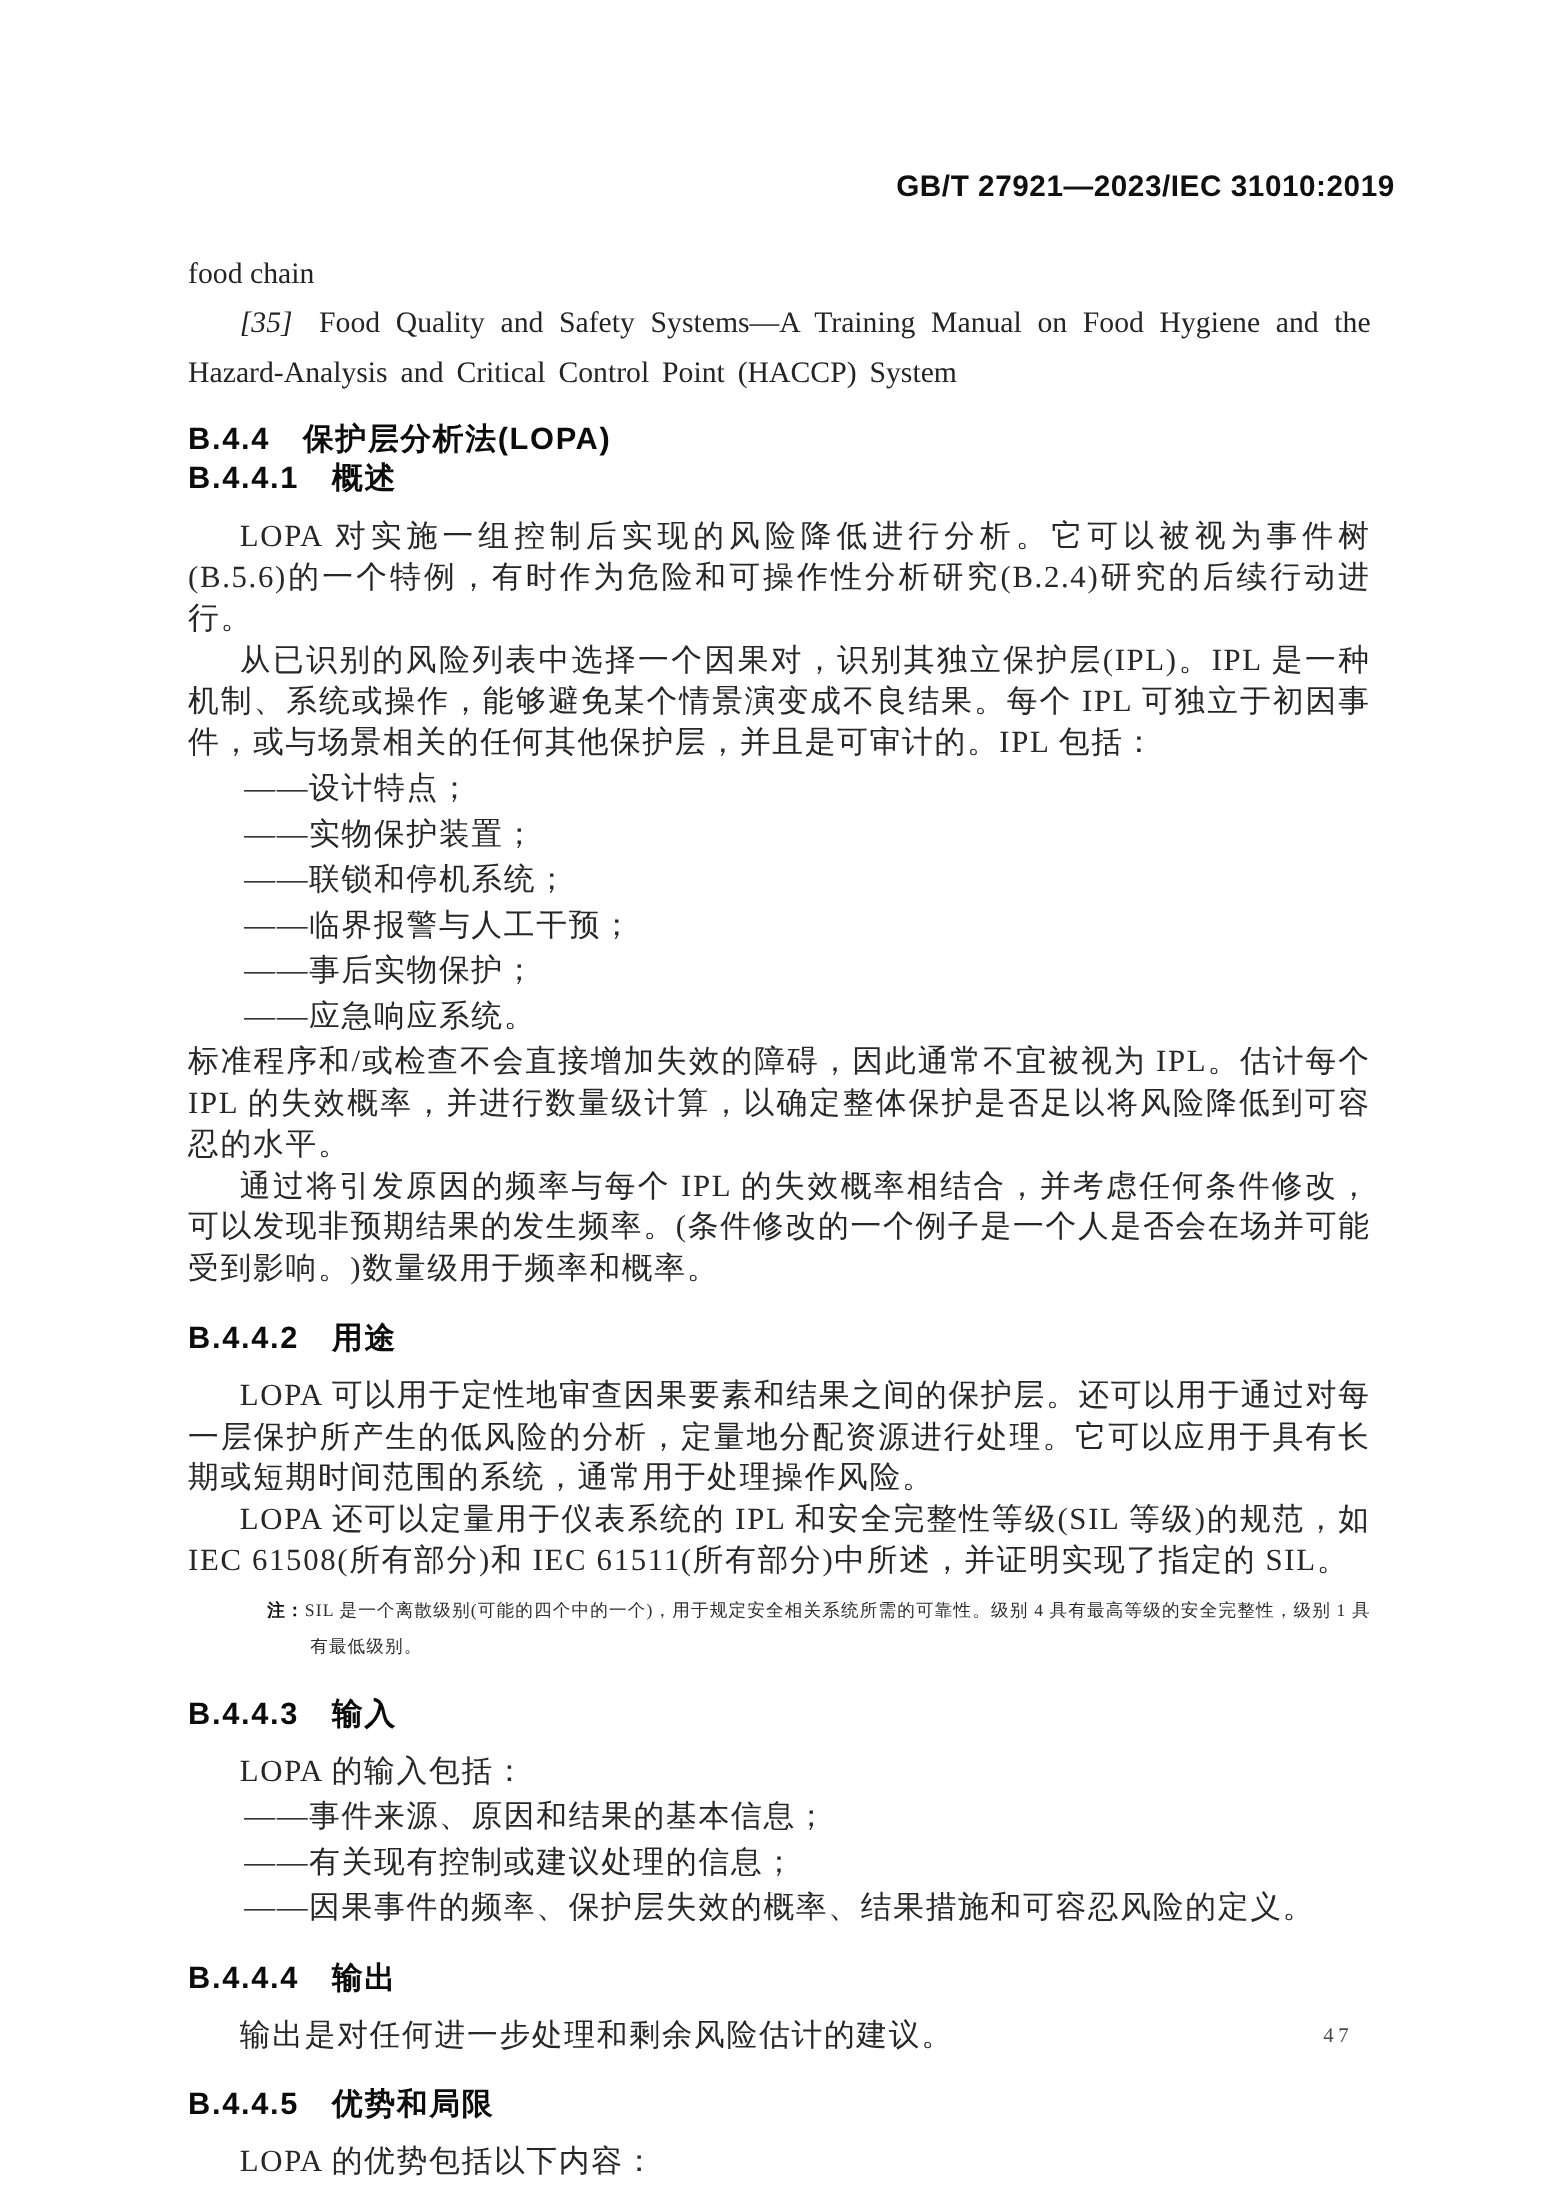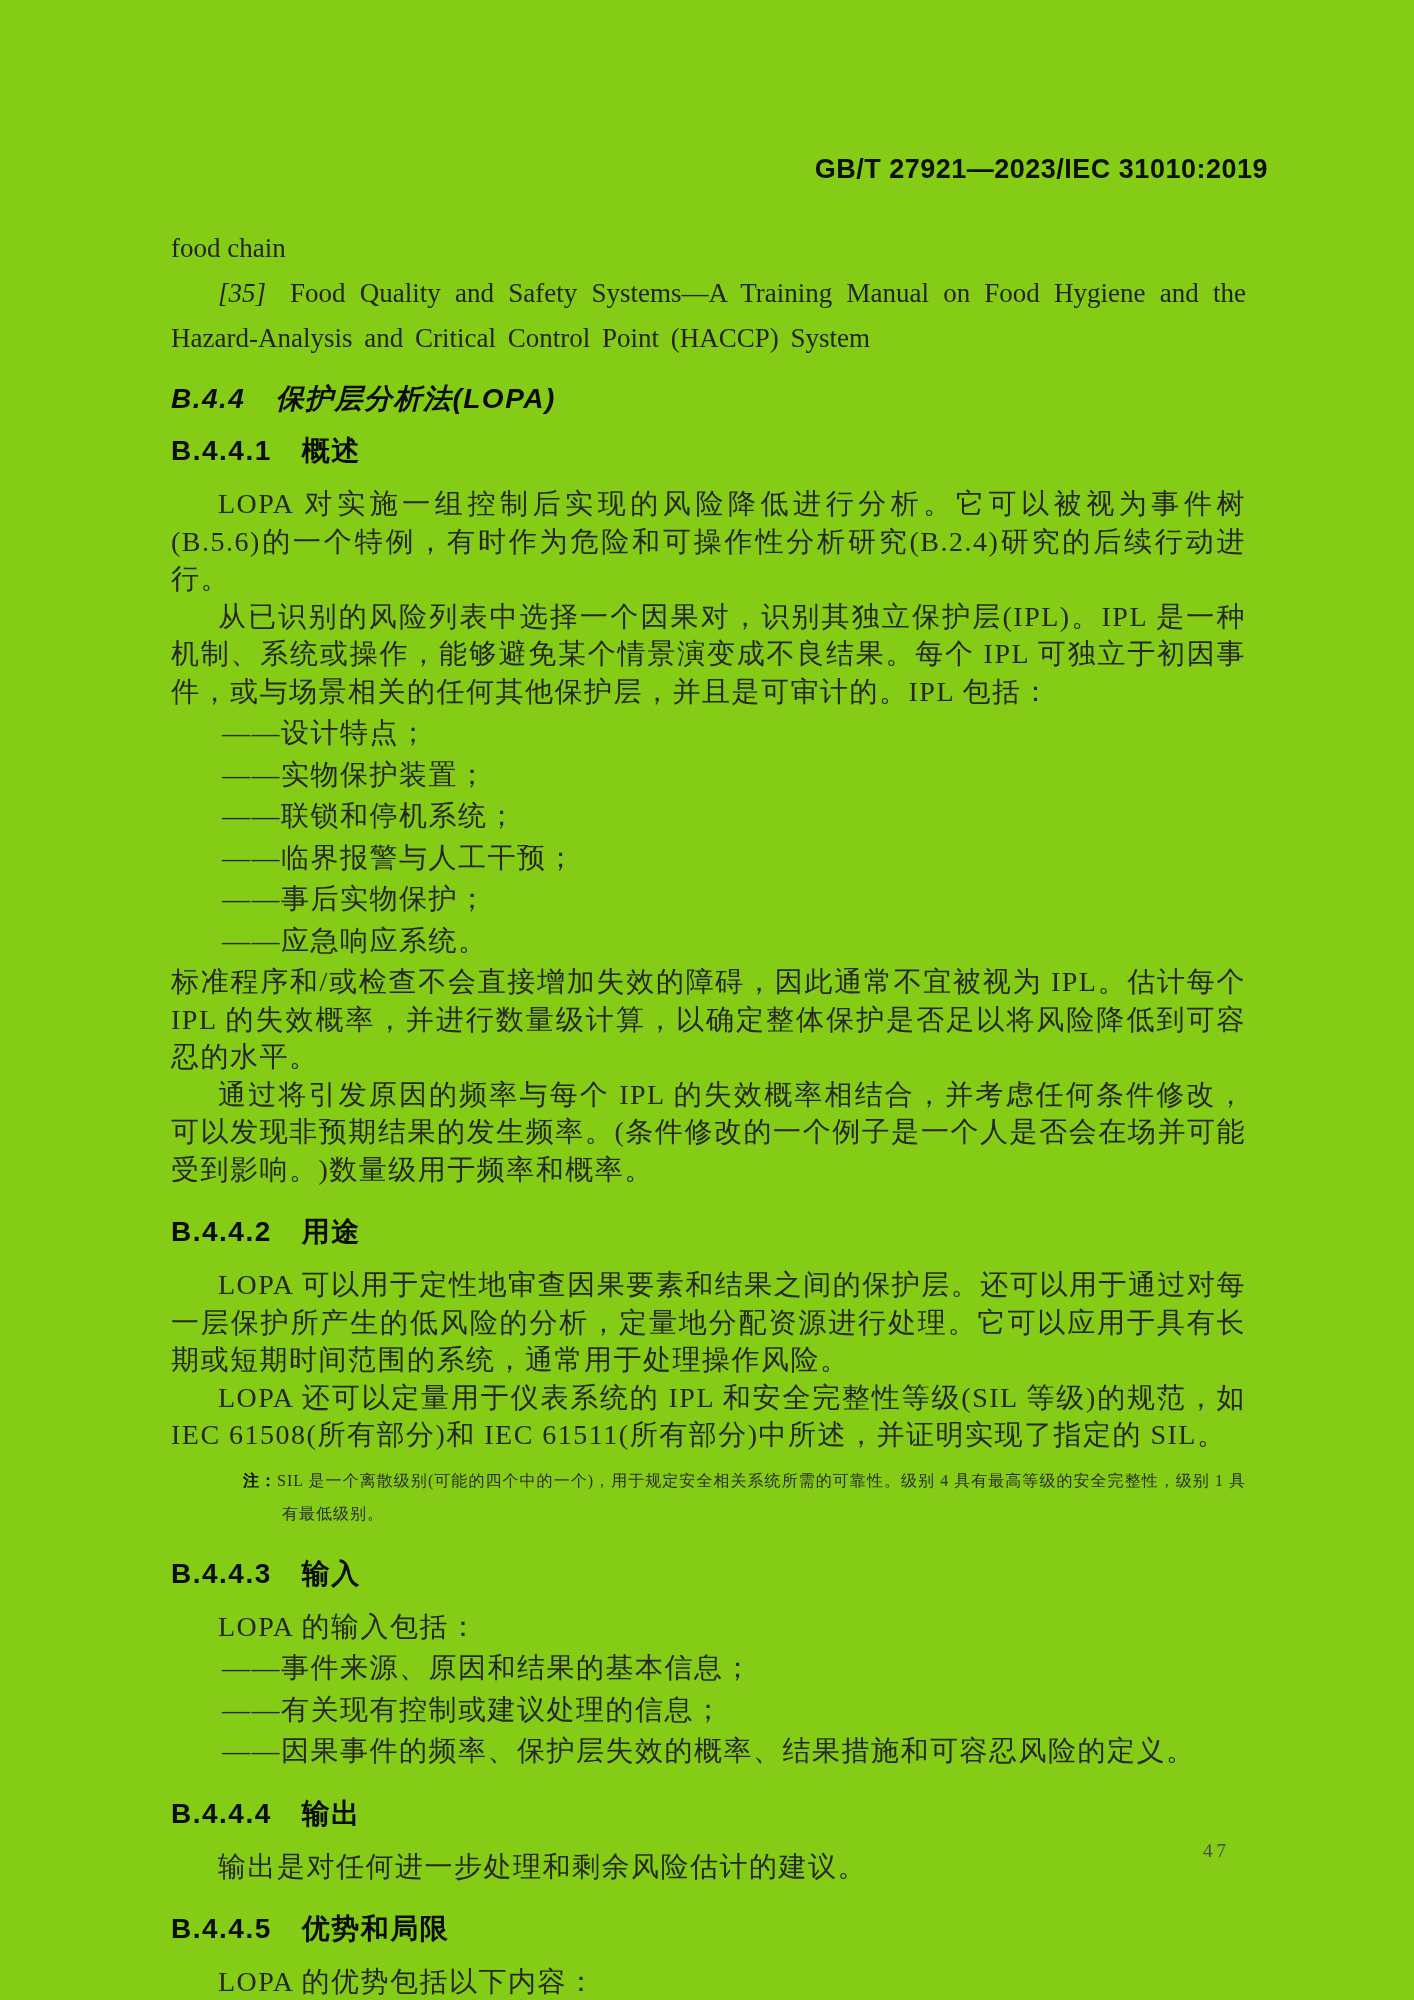--- a/index.html
+++ b/index.html
@@ -5,21 +5,21 @@
   html, body {
     margin: 0;
     padding: 0;
     background: #e8e8e8;
   }
   .page {
     position: relative;
     width: 1414px;
     height: 2000px;
     margin: 0 auto;
-    background: #84cc16;
+    background: #ffffff;
     overflow: hidden;
     color: #262626;
   }
   .content {
     position: absolute;
     left: 171px;
     top: 0;
     width: 1075px;
   }
   
@@ -52,21 +52,21 @@
   .sec-h {
     margin: 26px 0 16px 0;
     font-family: "Liberation Sans", sans-serif;
     font-weight: bold;
     font-size: 28px;
     line-height: 36px;
     letter-spacing: 1.5px;
     color: #0c0c0c;
   }
   .sec-h .h-num { margin-right: 30px; }
-  .sec-h.h-first { margin-top: 20px; margin-bottom: 16px; font-style: italic; }
+  .sec-h.h-first { margin-top: 20px; margin-bottom: 0; }
   .sec-h.h-sub-first { margin-top: 0; }
   
   .para {
     margin: 0;
     font-family: "Liberation Serif", "DejaVu Serif", serif;
     font-size: 28px;
     line-height: 37.5px;
     letter-spacing: 1.5px;
     text-align: justify;
     color: #272727;

